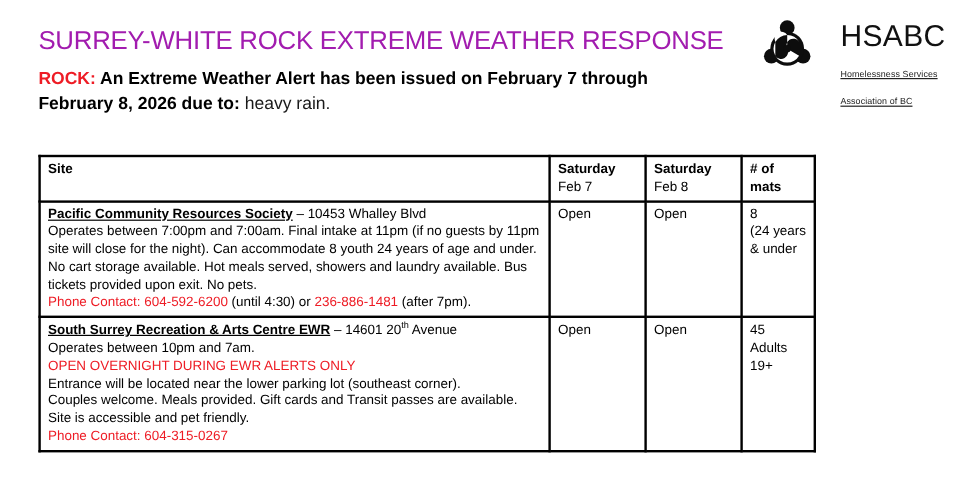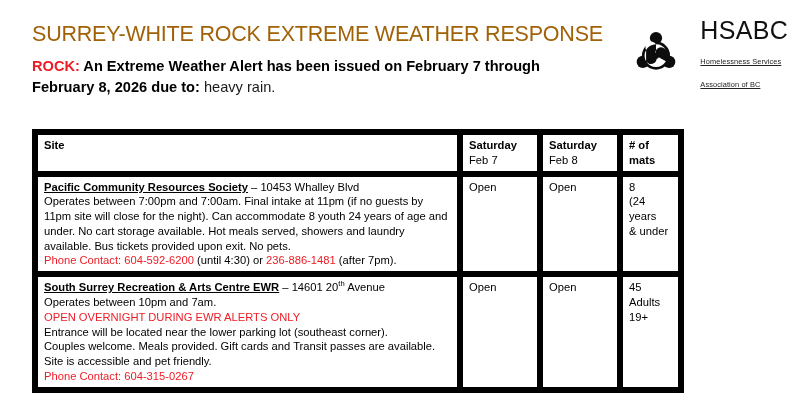--- a/index.html
+++ b/index.html
@@ -22,21 +22,21 @@
     position: absolute;
     left: 32px; top: 22px;
     width: 620px;
   }
   .doc-title {
     font-size: 21.5px;
     font-weight: 400;
     letter-spacing: -0.2px;
     line-height: 1.12;
     white-space: nowrap;
-    color: #a16207;
+    color: #a21caf;
   }
   .alert-block {
     margin-top: 10px;
     font-size: 14.6px;
     line-height: 1.42;
     font-weight: bold;
     max-width: 560px;
   }
   .alert-word { color: #ee1c25; font-weight: bold; }
   .alert-body { color: #000; font-weight: bold; }
@@ -46,21 +46,20 @@
     font-size: 14.6px;
     font-weight: bold;
     color: #ee1c25;
   }
 
   
   .logo {
     position: absolute;
     right: 12px; top: 16px;
     display: flex;
-    align-items: center;
     gap: 22px;
   }
   .logo-mark { width: 44px; height: 44px; flex: 0 0 auto; }
   .logo-text { line-height: 1; padding-top: 2px; }
   .logo-acronym {
     font-size: 25px;
     letter-spacing: 0.3px;
     font-weight: 400;
     color: #111;
     display: block;
@@ -78,21 +77,21 @@
   
   .shelter-table {
     position: absolute;
     left: 32px; top: 129px;
     width: 646px;
     border-collapse: collapse;
     table-layout: fixed;
     background: #fff;
   }
   .shelter-table td, .shelter-table th {
-    border: 6px solid #000000;
+    border: 2px solid #000000;
     vertical-align: top;
     padding: 3px 5px 3px 6px;
     font-size: 11.2px;
     line-height: 1.32;
     text-align: left;
   }
   .col-site   { width: 425px; }
   .col-day    { width: 80px; }
   .col-mats   { width: 61px; }
 

